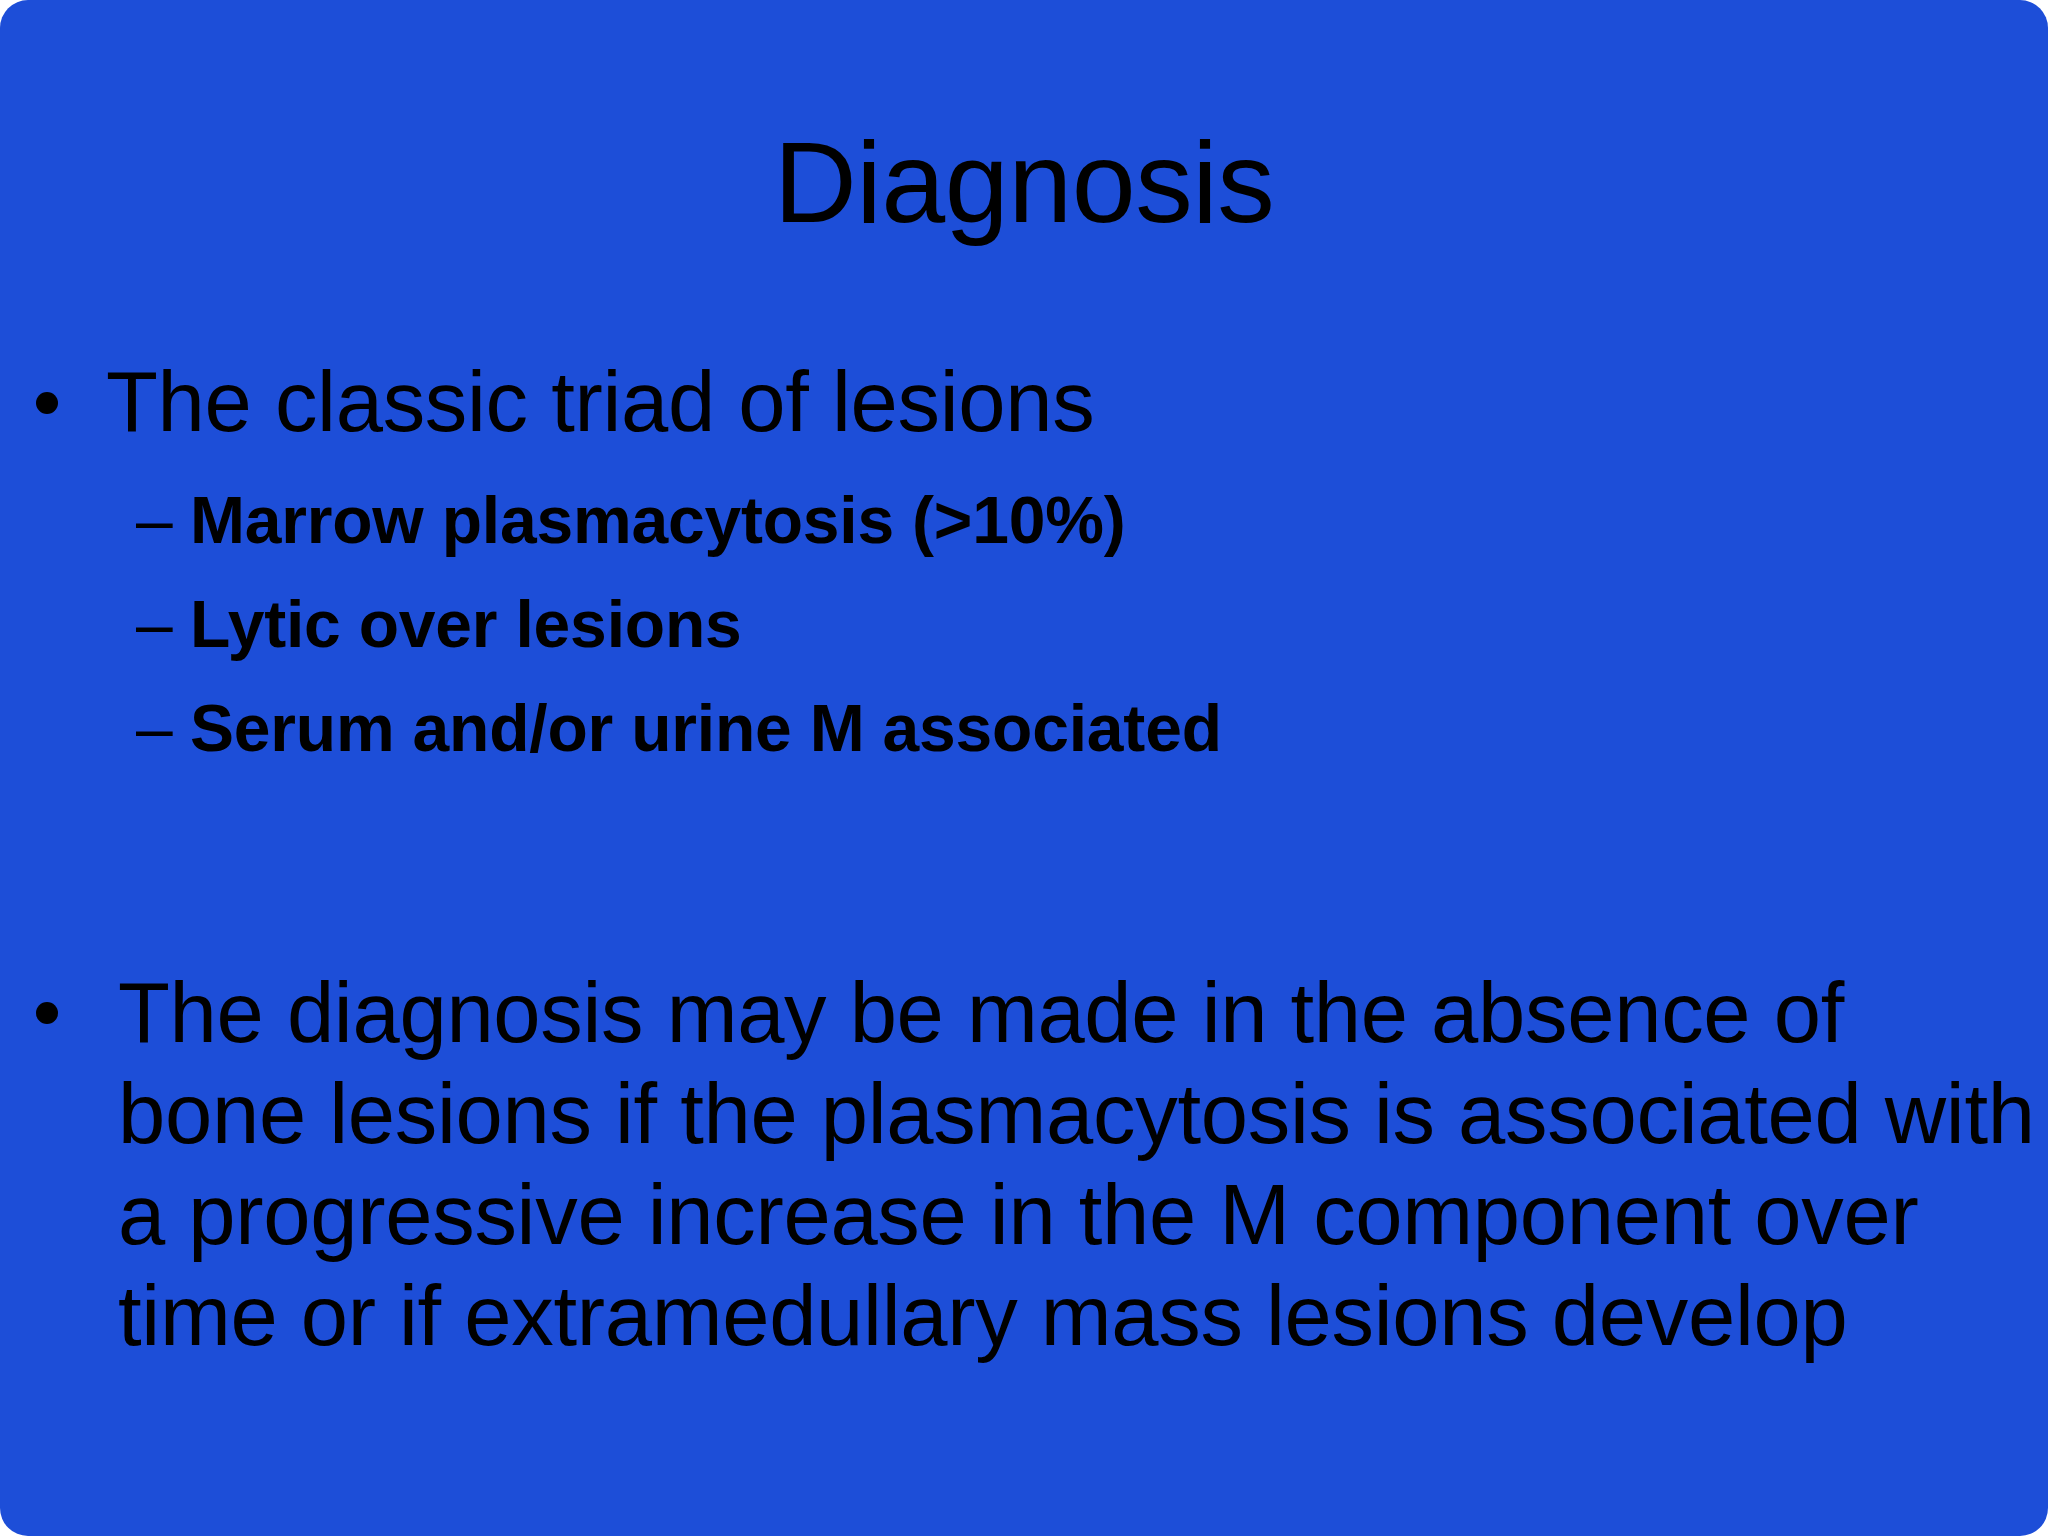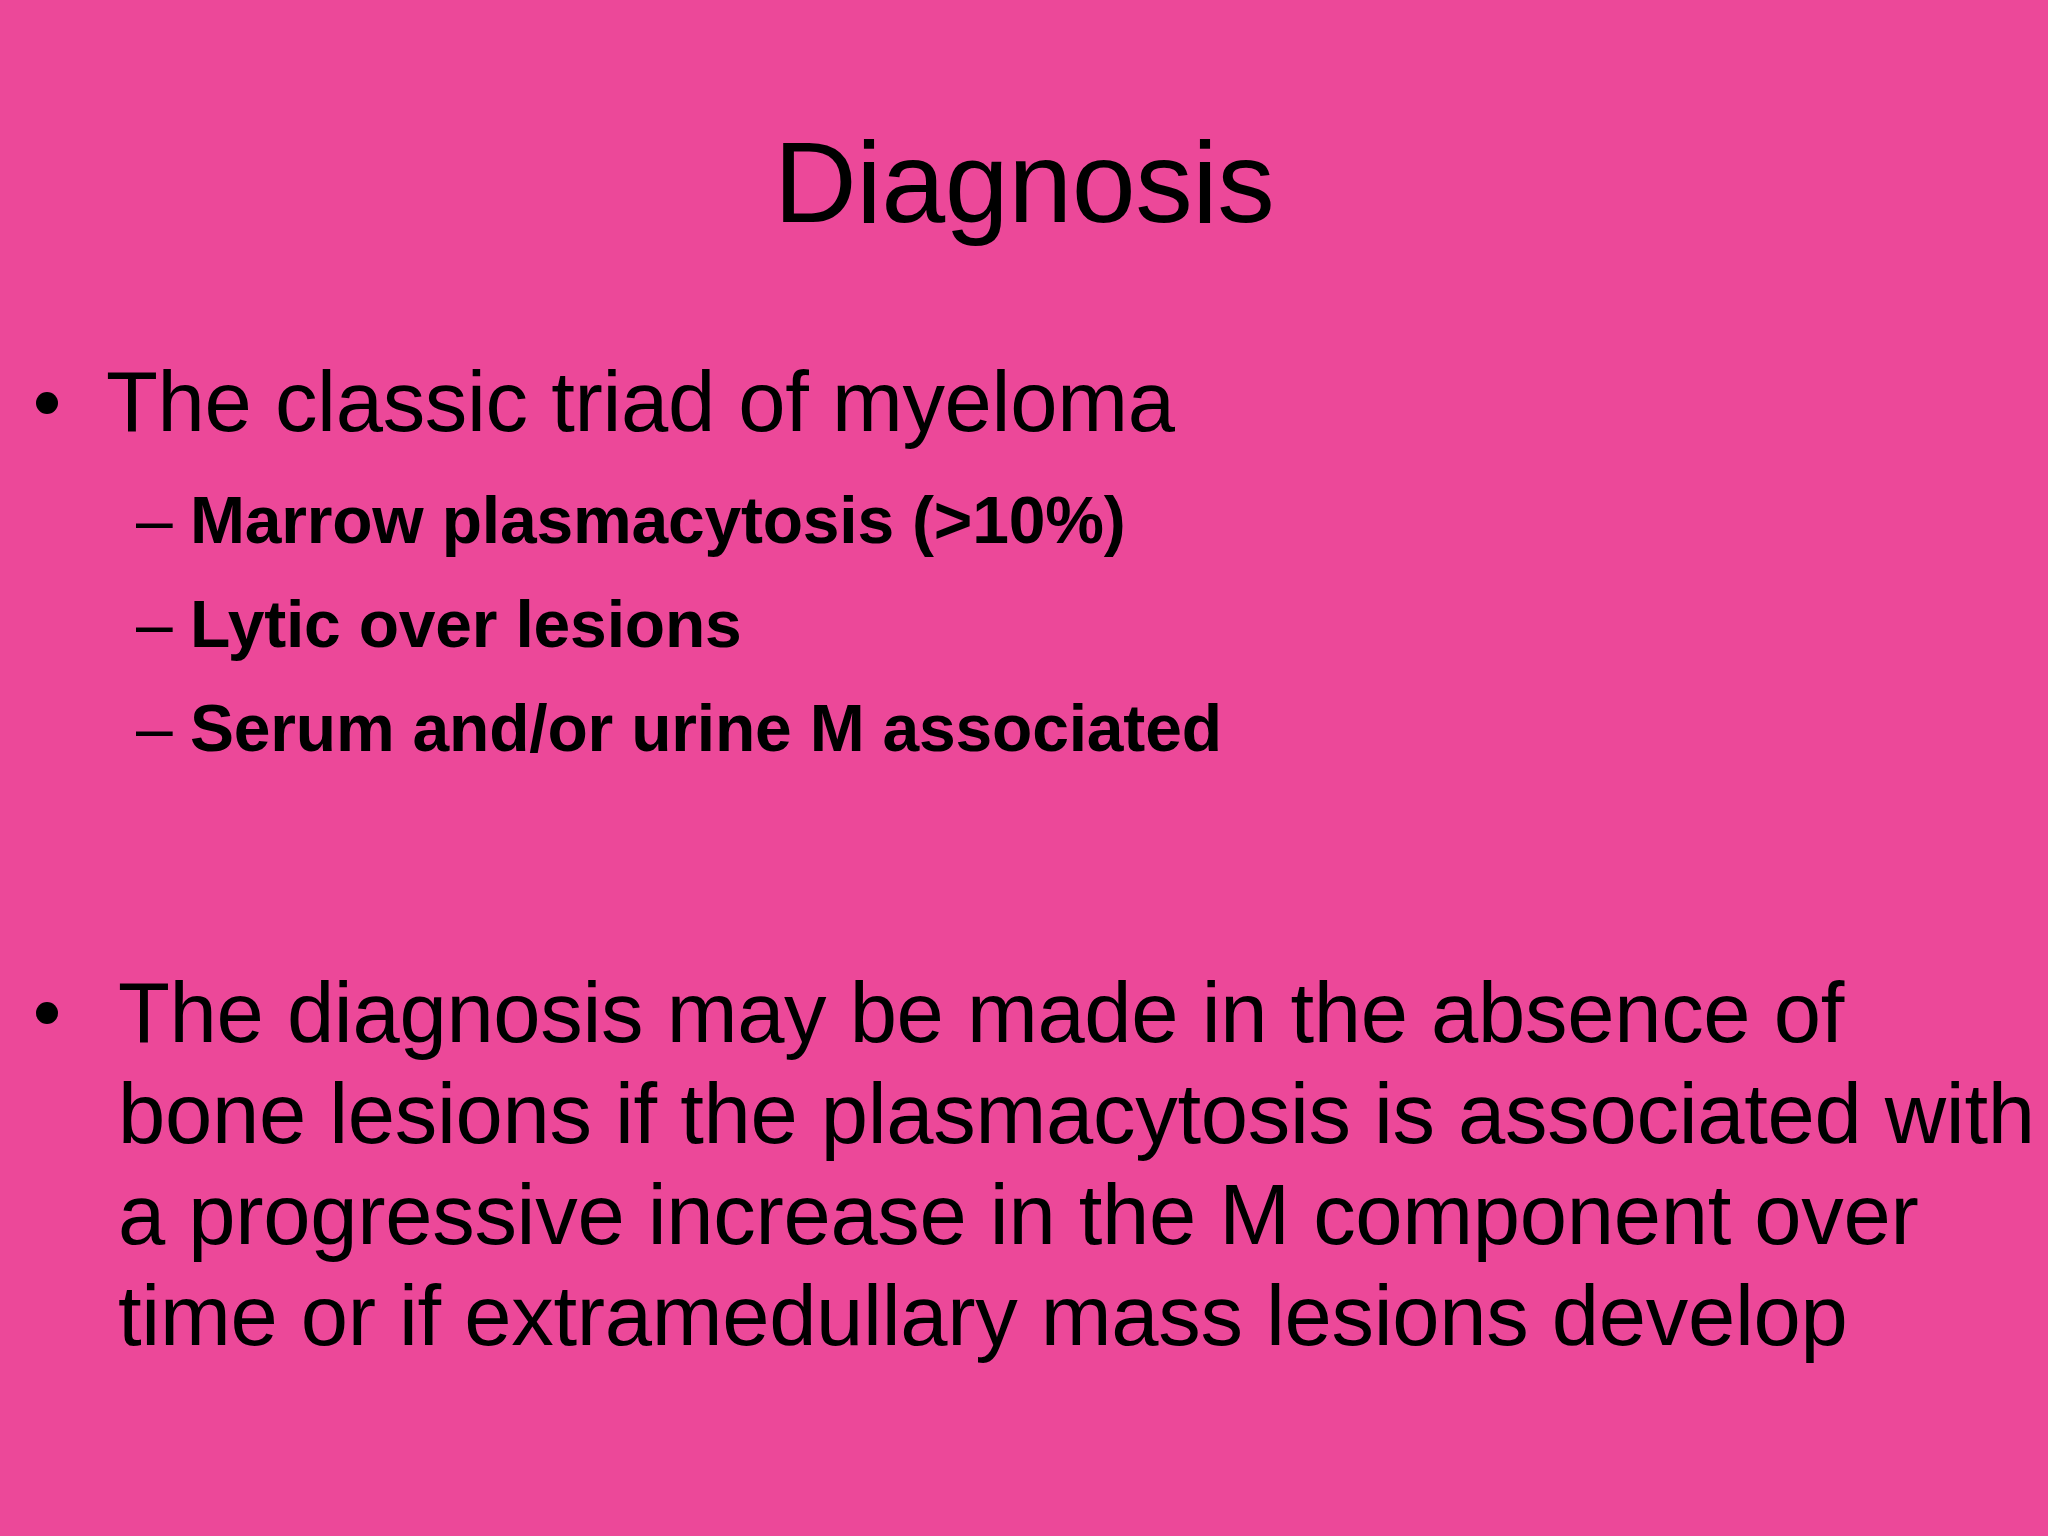--- a/index.html
+++ b/index.html
@@ -13,22 +13,23 @@
     overflow: hidden;
     font-family: "Liberation Sans", sans-serif;
     color: #000000;
     -webkit-font-smoothing: antialiased;
   }
 
   .slide {
     position: relative;
     width: 2048px;
     height: 1536px;
-    background: #ec4899;
+    background: #1d4ed8;
     box-sizing: border-box;
+    border-radius: 28px;
   }
 
   
   .slide-title {
     position: absolute;
     left: 0;
     top: 120px;
     width: 2048px;
     text-align: center;
     font-size: 115px;
@@ -132,21 +133,21 @@
 <body>
 
 <div class="slide">
 
   <div class="slide-title">Diagnosis</div>
 
   <div class="slide-body">
 
     <div class="bullet-l1">
       <span class="marker"><span class="dot"></span></span>
-      <span class="txt">The classic triad of myeloma</span>
+      <span class="txt">The classic triad of lesions</span>
     </div>
 
     <div class="group-l2">
 
       <div class="bullet-l2">
         <span class="marker">–</span>
         <span class="txt">Marrow plasmacytosis (&gt;10%)</span>
       </div>
 
       <div class="bullet-l2">

